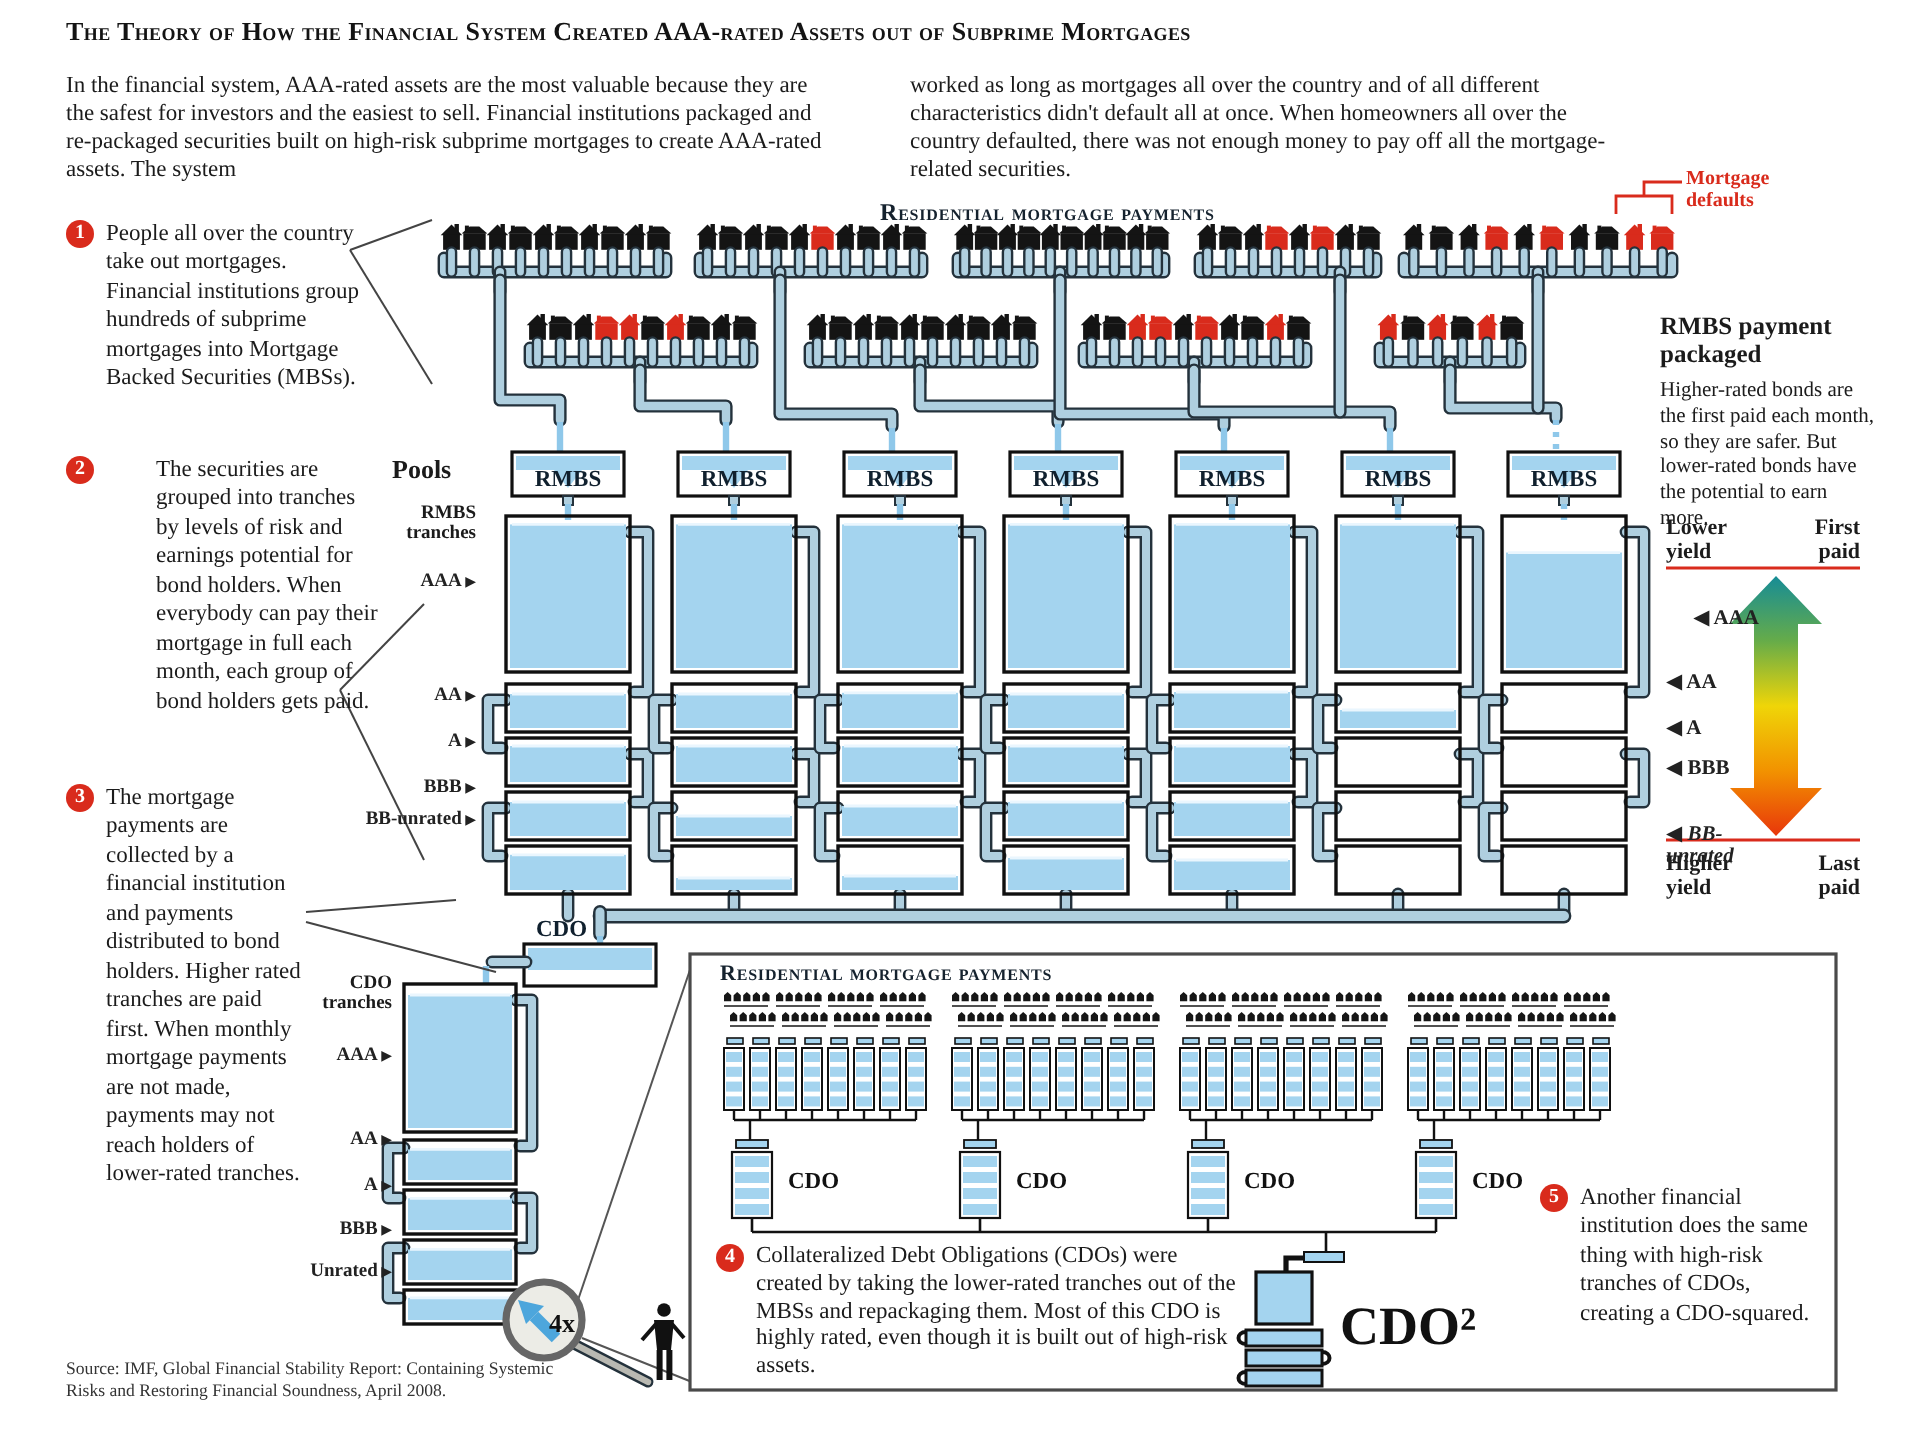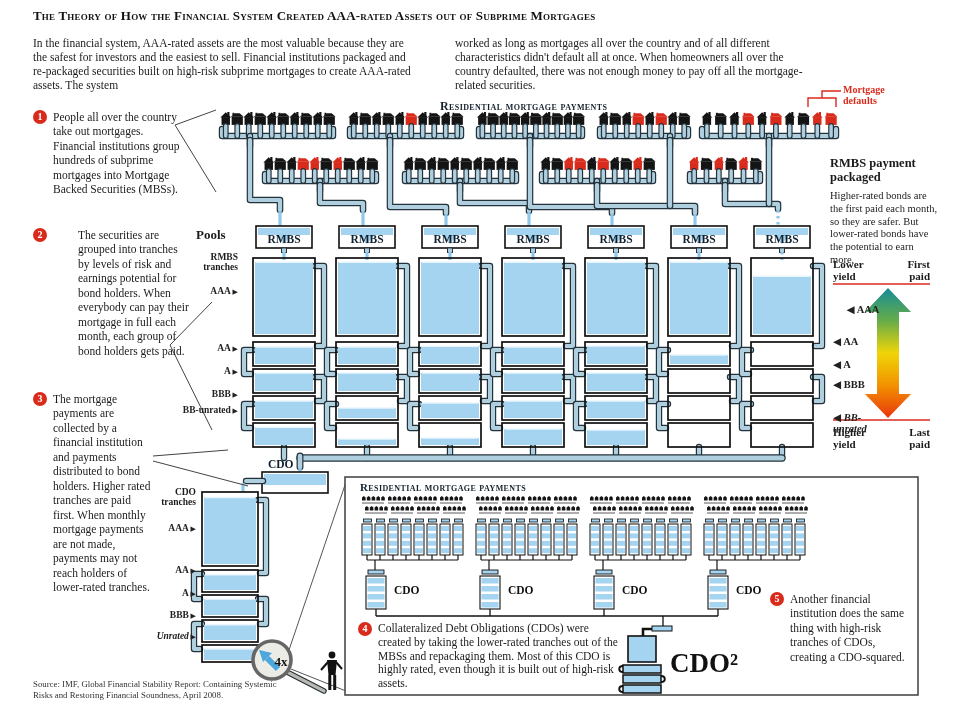--- a/index.html
+++ b/index.html
@@ -1506,20 +1506,20 @@
   <div id="gen-labels">
       <div class="tranche-lab rightcol" style="left: 180px; top: 287px; width: 58px;"><span>AAA</span><span style="font-size: 7px;"> ▶</span></div>
       <div class="tranche-lab rightcol" style="left: 180px; top: 344px; width: 58px;"><span>AA</span><span style="font-size: 7px;"> ▶</span></div>
       <div class="tranche-lab rightcol" style="left: 180px; top: 367px; width: 58px;"><span>A</span><span style="font-size: 7px;"> ▶</span></div>
       <div class="tranche-lab rightcol" style="left: 180px; top: 390px; width: 58px;"><span>BBB</span><span style="font-size: 7px;"> ▶</span></div>
       <div class="tranche-lab rightcol" style="left: 180px; top: 406px; width: 58px;"><span>BB-unrated</span><span style="font-size: 7px;"> ▶</span></div>
       <div class="tranche-lab rightcol" style="left: 132px; top: 524px; width: 64px;"><span>AAA</span><span style="font-size: 7px;"> ▶</span></div>
       <div class="tranche-lab rightcol" style="left: 132px; top: 566px; width: 64px;"><span>AA</span><span style="font-size: 7px;"> ▶</span></div>
       <div class="tranche-lab rightcol" style="left: 132px; top: 589px; width: 64px;"><span>A</span><span style="font-size: 7px;"> ▶</span></div>
       <div class="tranche-lab rightcol" style="left: 132px; top: 611px; width: 64px;"><span>BBB</span><span style="font-size: 7px;"> ▶</span></div>
-      <div class="tranche-lab rightcol" style="left: 132px; top: 632px; width: 64px; font-style: italic;"><span>Unrated</span><span style="font-size: 7px;"> ▶</span></div>
+      <div class="tranche-lab rightcol" style="left: 132px; top: 632px; width: 64px;"><span>Unrated</span><span style="font-size: 7px;"> ▶</span></div>
       <div class="arrow-lab" style="left: 833px; top: 304px; width: 60px; text-align: center;"><span>◀ </span><span>AAA</span></div>
       <div class="arrow-lab" style="left: 833px; top: 336px; width: 60px;"><span>◀ </span><span>AA</span></div>
       <div class="arrow-lab" style="left: 833px; top: 359px; width: 60px;"><span>◀ </span><span>A</span></div>
       <div class="arrow-lab" style="left: 833px; top: 379px; width: 60px;"><span>◀ </span><span>BBB</span></div>
       <div class="arrow-lab" style="left: 833px; top: 412px; width: 60px; font-style: italic;"><span>◀ </span><span>BB-unrated</span></div>
     </div>
 </div>
 
 </body></html>

